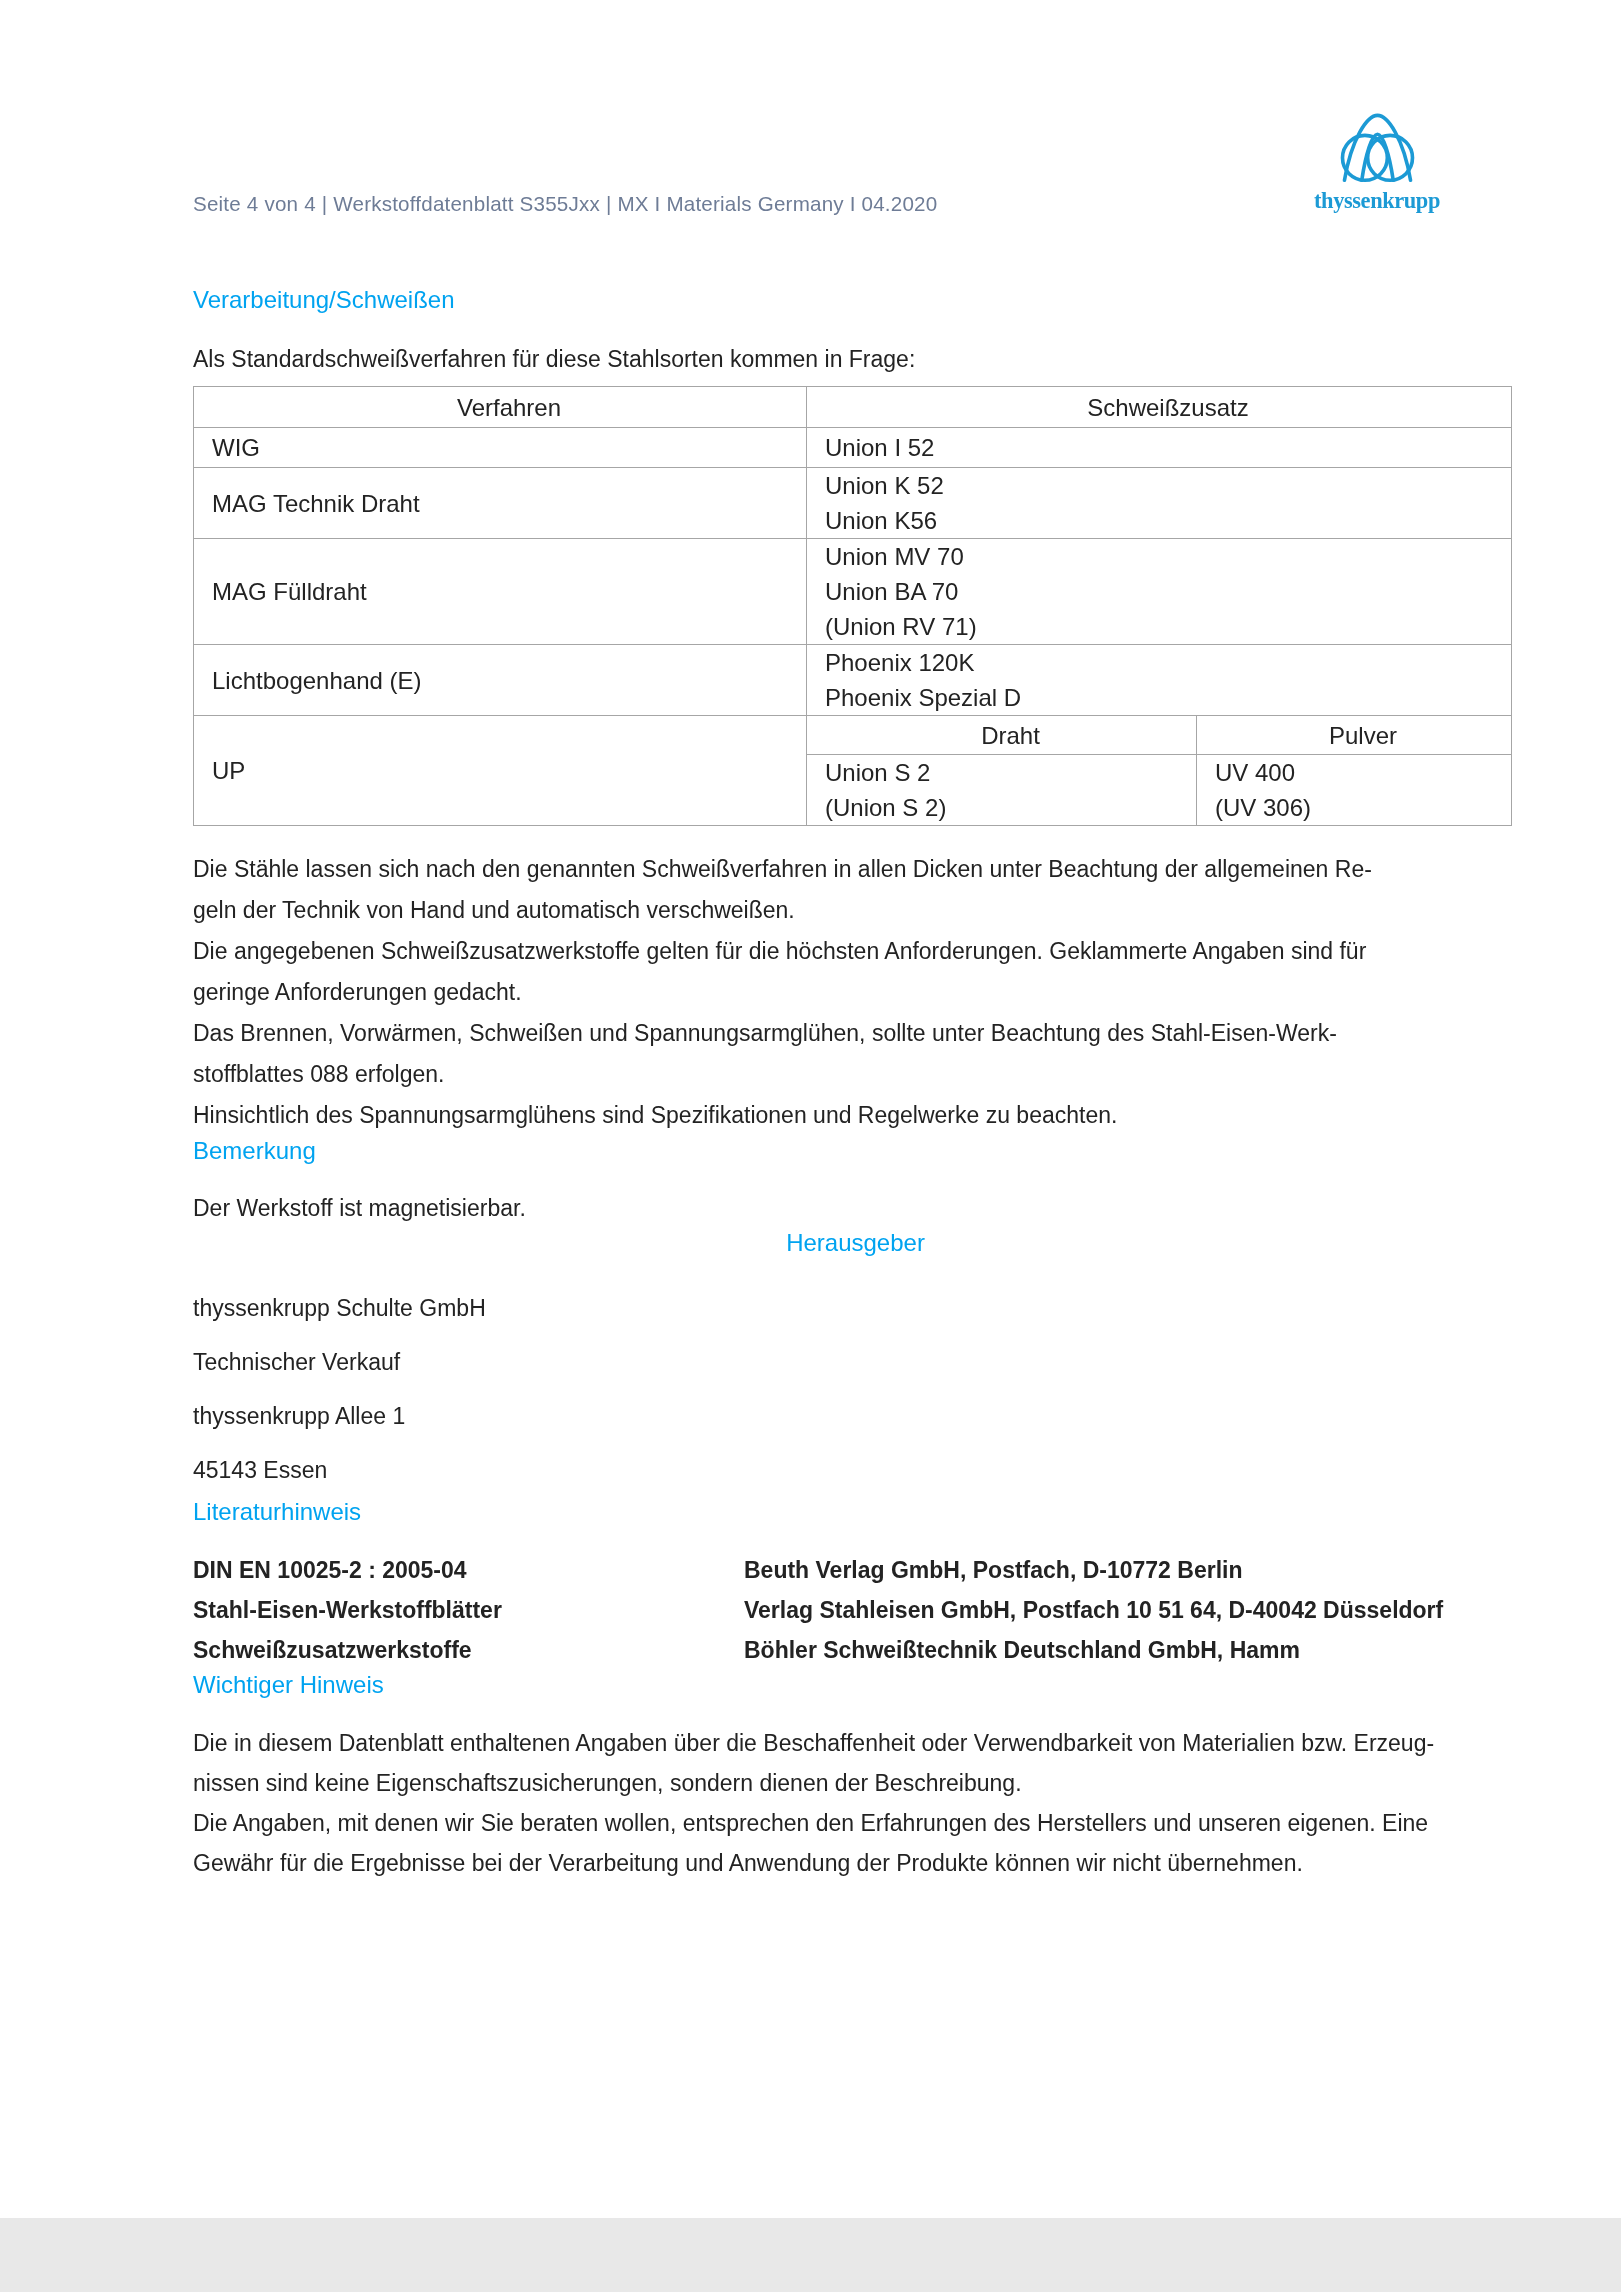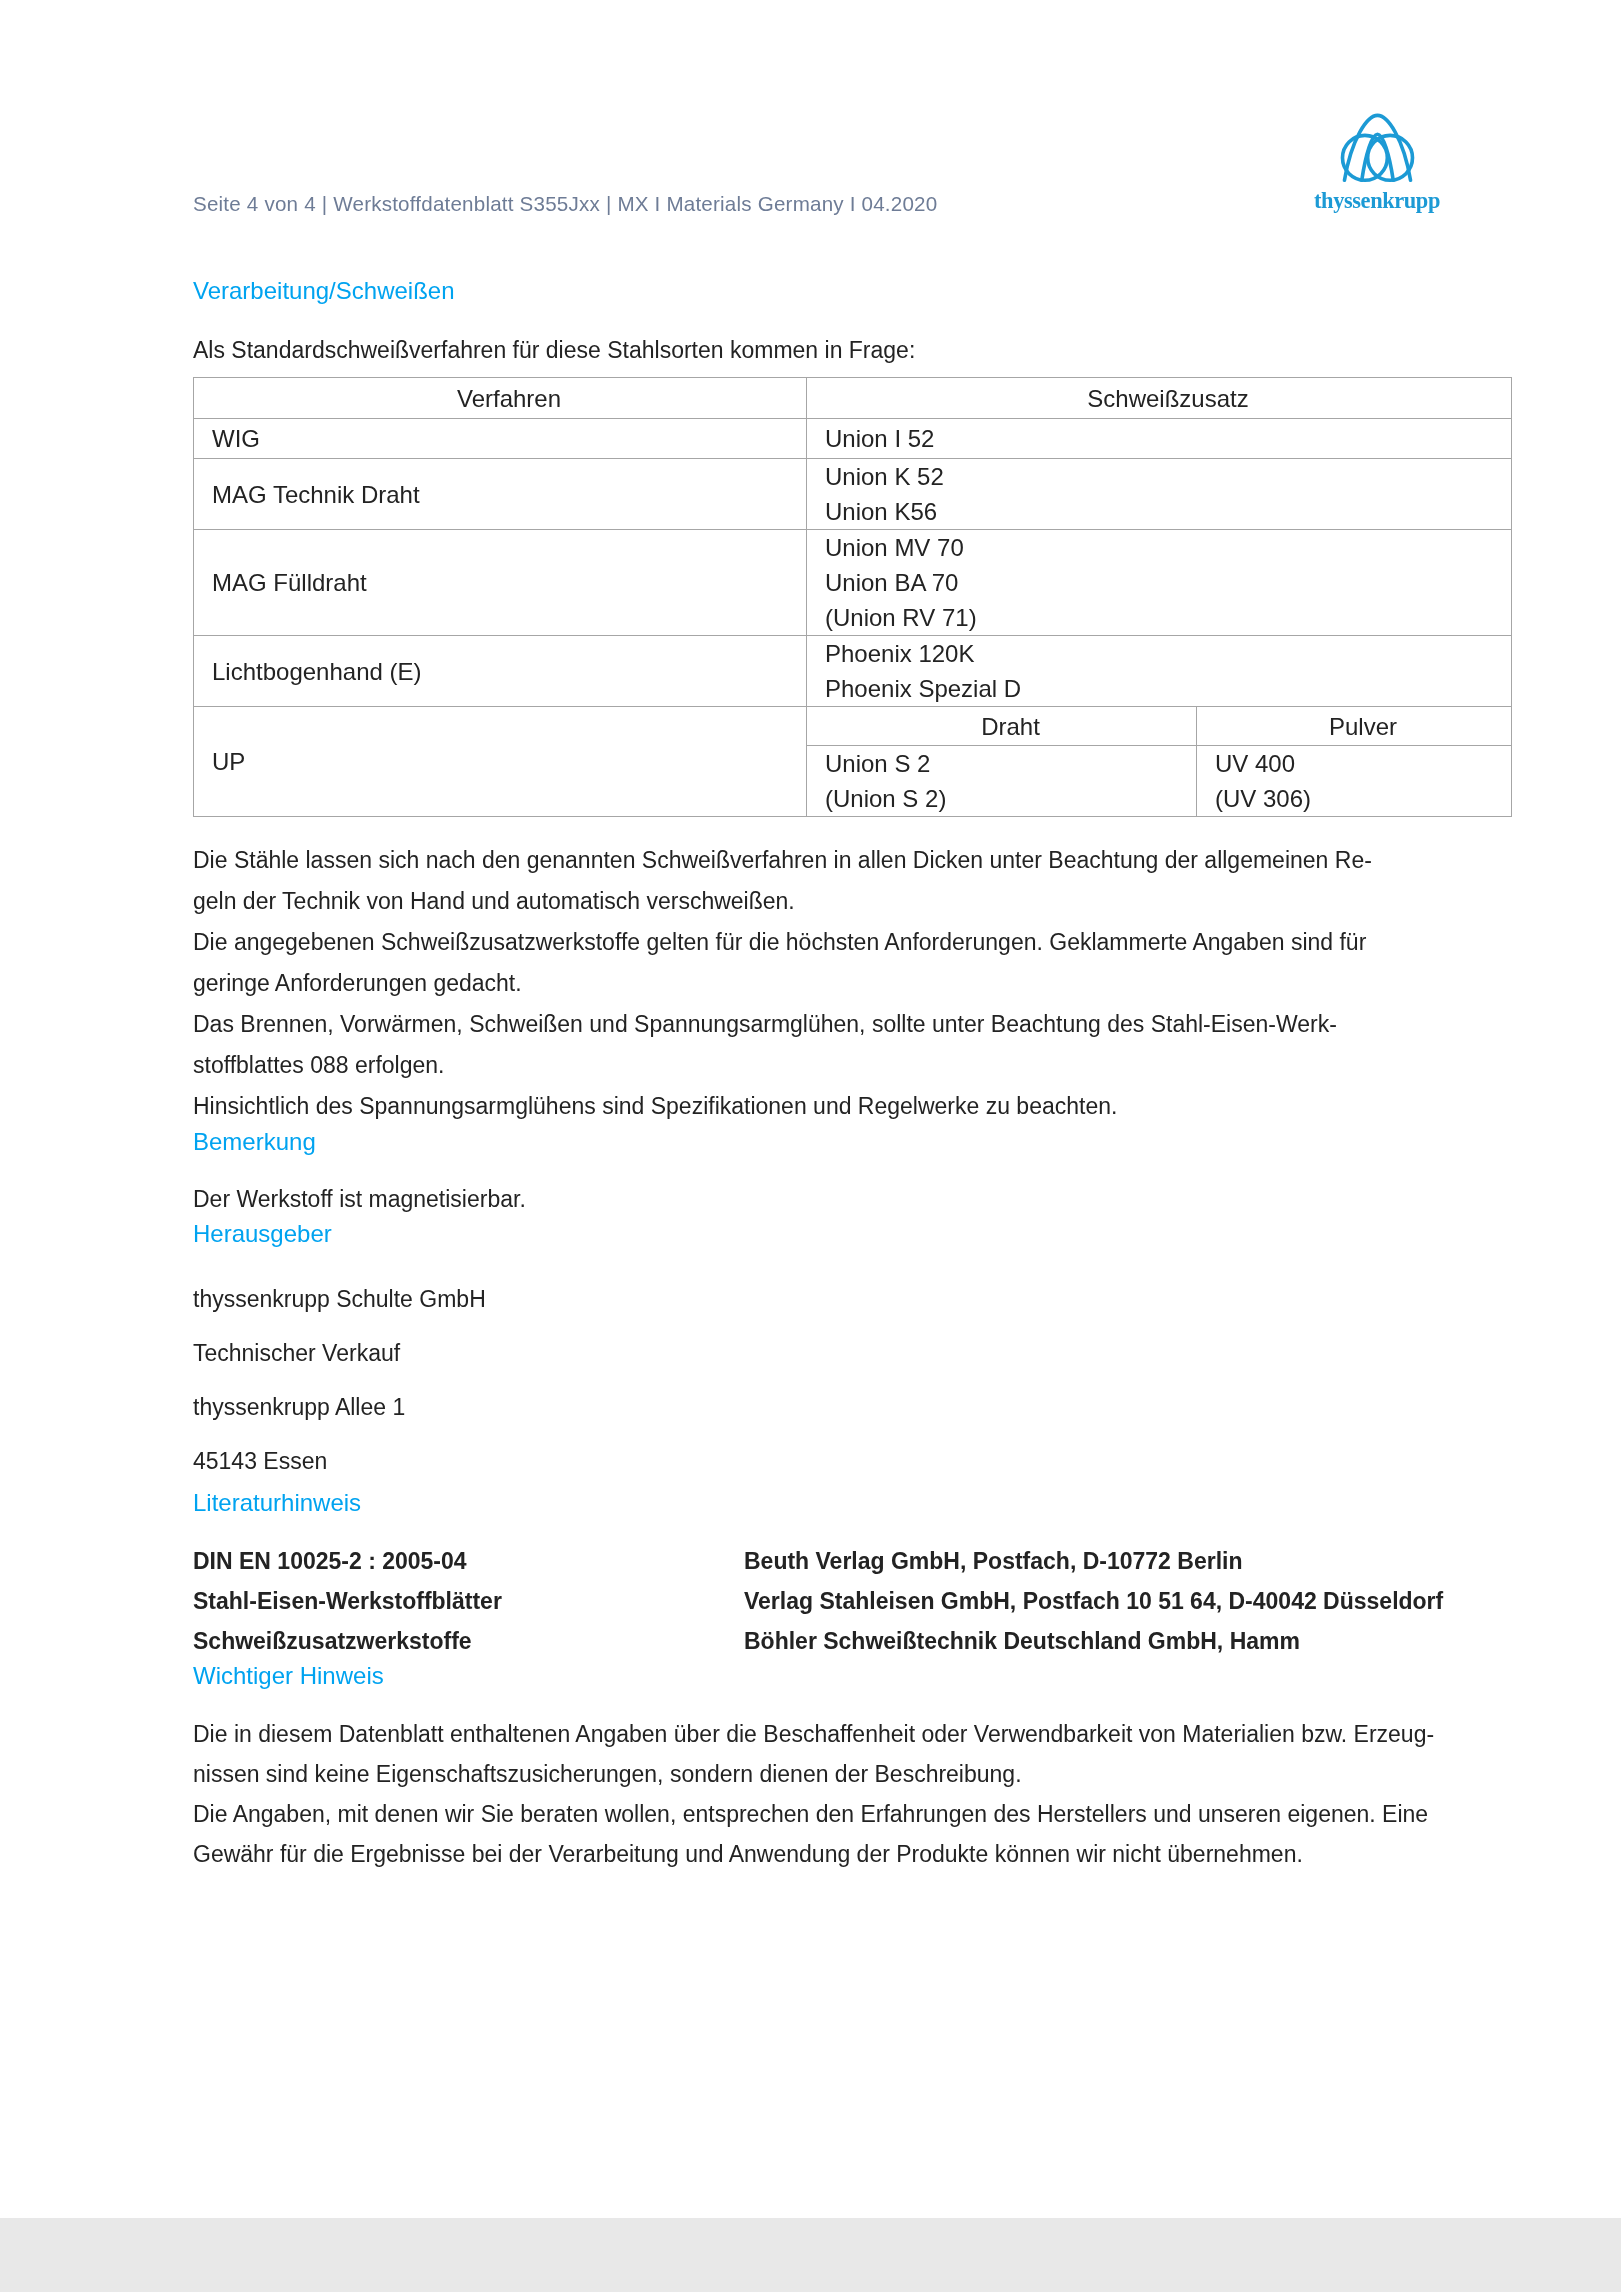--- a/index.html
+++ b/index.html
@@ -22,21 +22,21 @@
     position:absolute; right:168px; top:113px;
     width:152px; text-align:center;font-family:Liberation Serif, serif;
   }
   .brand svg { display:block; margin:0 auto 5.4px auto; }
   .brand-word {
     font-size:22.4px; font-weight:bold; letter-spacing:-0.4px;
     color:#1C9AD5;
   }
   
   .content {
-    position:absolute; left:193px; top:276px; width:1325px;
+    position:absolute; left:193px; top:285px; width:1325px;
   }
   h2.sec {
     margin:0; padding:0;
     font-size:24px; font-weight:normal; line-height:30px;
     color:#00A3F0;
   }
   .body-text { font-size:23px; }
   .intro { margin:25px 0 0 0; line-height:38px; }
   .methods { margin:0; }
   .method-row { display:grid; grid-template-columns:488px auto; height:39px; align-items:center; }
@@ -55,21 +55,21 @@
     border:1.8px solid #A6A6A6;
     padding:0 0 0 18px;
     vertical-align:middle;
     white-space:pre-line;
     line-height:35px;
   }
   td.c { text-align:center; padding-left:0; }
   
   .mt-bem  { margin-top:27px; }
   .mt-txt  { margin-top:23px; line-height:39px; }
-  .mt-her  { margin-top:32px; }
+  .mt-her  { margin-top:32px;text-align:center; }
   .addr    { margin-top:23px; line-height:54px; white-space:pre-line; }
   .mt-lit  { margin-top:39px; }
   .lit-rows { margin-top:23px; }
   .lit-row { display:grid; grid-template-columns:551px auto; height:40px; align-items:center;font-weight:bold; }
   .mt-wic  { margin-top:38px; }
   .hint    { margin-top:23px; line-height:40px; white-space:pre-line; }
 </style>
 </head>
 <body>
 

